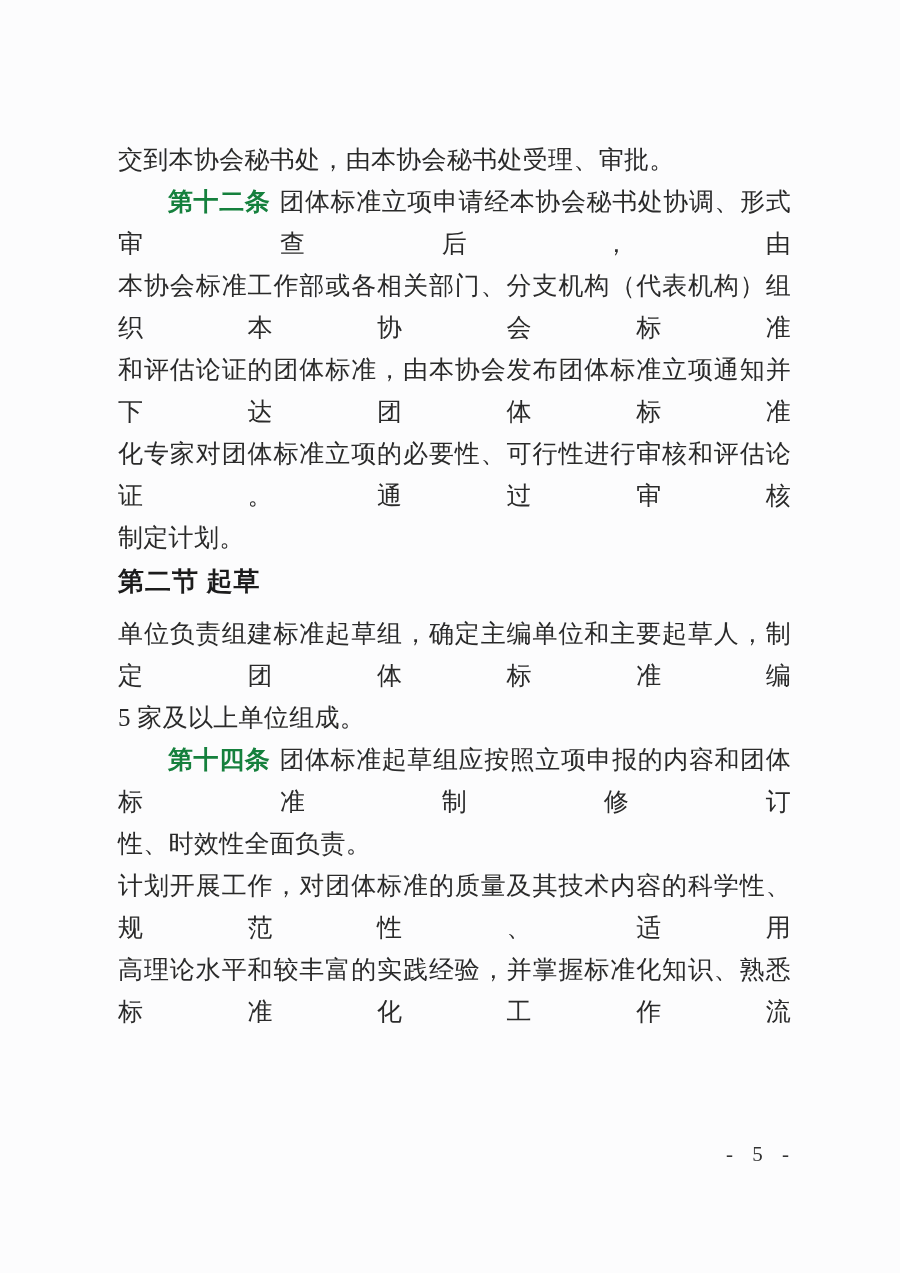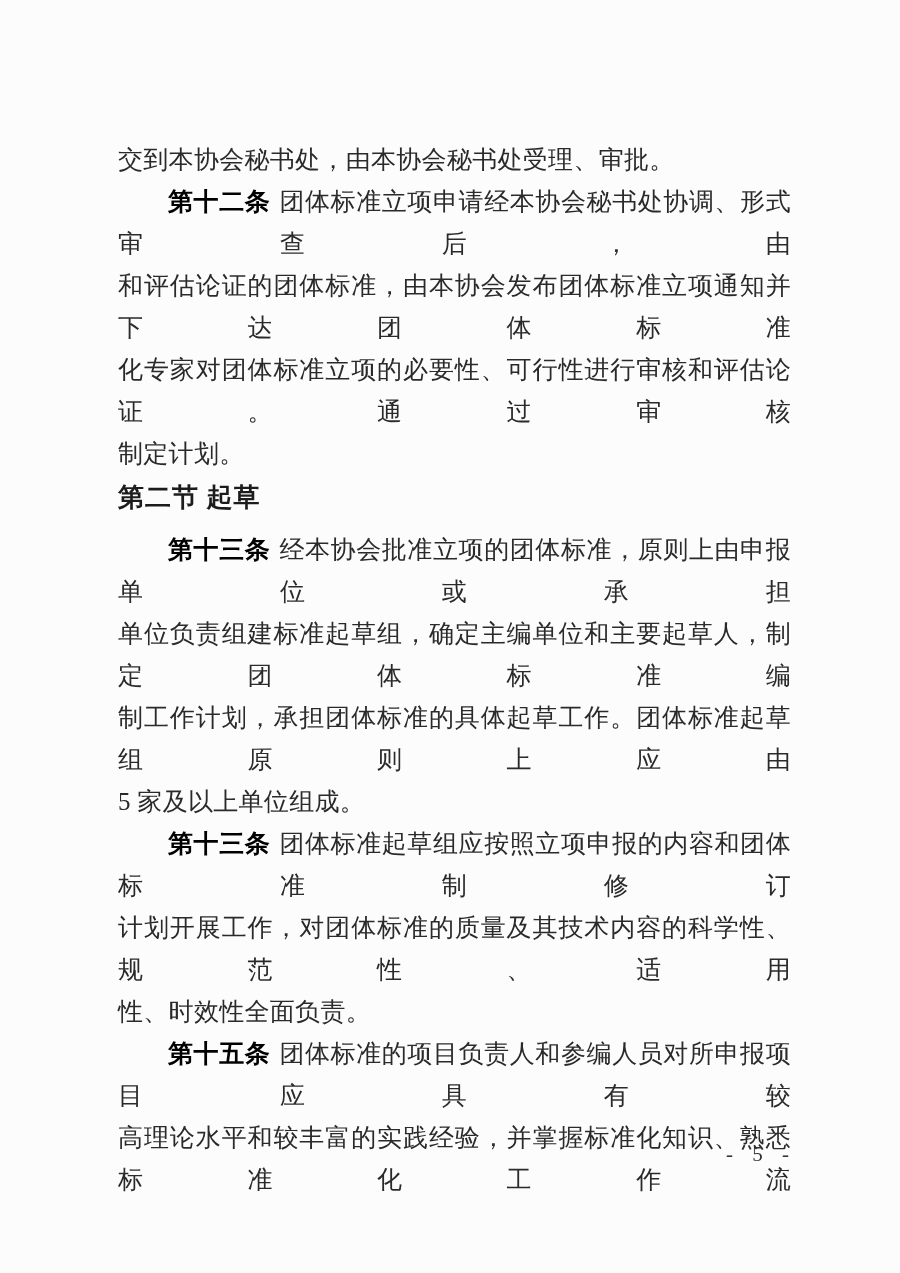--- a/index.html
+++ b/index.html
@@ -34,21 +34,21 @@
   }
   .line.indent {
     text-indent: 50px;
   }
   .line.justify {
     text-align: justify;
     text-align-last: justify;
   }
   .article-no {
     font-weight: bold;
-    color: #000000;
+    color: #15803d;
     margin-right: 9px;
   }
   .heading {
     font-size: 26px;
     font-weight: bold;
     color: #1c1c1c;
     line-height: 42px;
     margin: 2px 0 10px 0;
     letter-spacing: 1px;
   }
@@ -62,28 +62,26 @@
     white-space: nowrap;
   }
 </style>
 </head>
 <body>
 
 <div class="page">
   <div class="content">
       <div class="line">交到本协会秘书处，由本协会秘书处受理、审批。</div>
       <div class="line indent justify"><span class="article-no">第十二条</span>团体标准立项申请经本协会秘书处协调、形式审查后，由</div>
+      <div class="line justify">本协会标准工作部或各相关部门、分支机构（代表机构）组织本协会标准</div>
       <div class="line justify">和评估论证的团体标准，由本协会发布团体标准立项通知并下达团体标准</div>
       <div class="line justify">化专家对团体标准立项的必要性、可行性进行审核和评估论证。通过审核</div>
       <div class="line">制定计划。</div>
       <div class="heading">第二节 起草</div>
-      <div class="line indent justify"><span class="article-no">第十三条</span>经本协会批准立项的团体标准，原则上由申报单位或承担</div>
       <div class="line justify">单位负责组建标准起草组，确定主编单位和主要起草人，制定团体标准编</div>
-      <div class="line justify">制工作计划，承担团体标准的具体起草工作。团体标准起草组原则上应由</div>
       <div class="line">5 家及以上单位组成。</div>
-      <div class="line indent justify"><span class="article-no">第十三条</span>团体标准起草组应按照立项申报的内容和团体标准制修订</div>
+      <div class="line indent justify"><span class="article-no">第十四条</span>团体标准起草组应按照立项申报的内容和团体标准制修订</div>
+      <div class="line">性、时效性全面负责。</div>
       <div class="line justify">计划开展工作，对团体标准的质量及其技术内容的科学性、规范性、适用</div>
-      <div class="line">性、时效性全面负责。</div>
-      <div class="line indent justify"><span class="article-no">第十五条</span>团体标准的项目负责人和参编人员对所申报项目应具有较</div>
       <div class="line justify">高理论水平和较丰富的实践经验，并掌握标准化知识、熟悉标准化工作流</div>
     </div>
   <div class="page-number">- 5 -</div>
 </div>
 
 </body></html>

